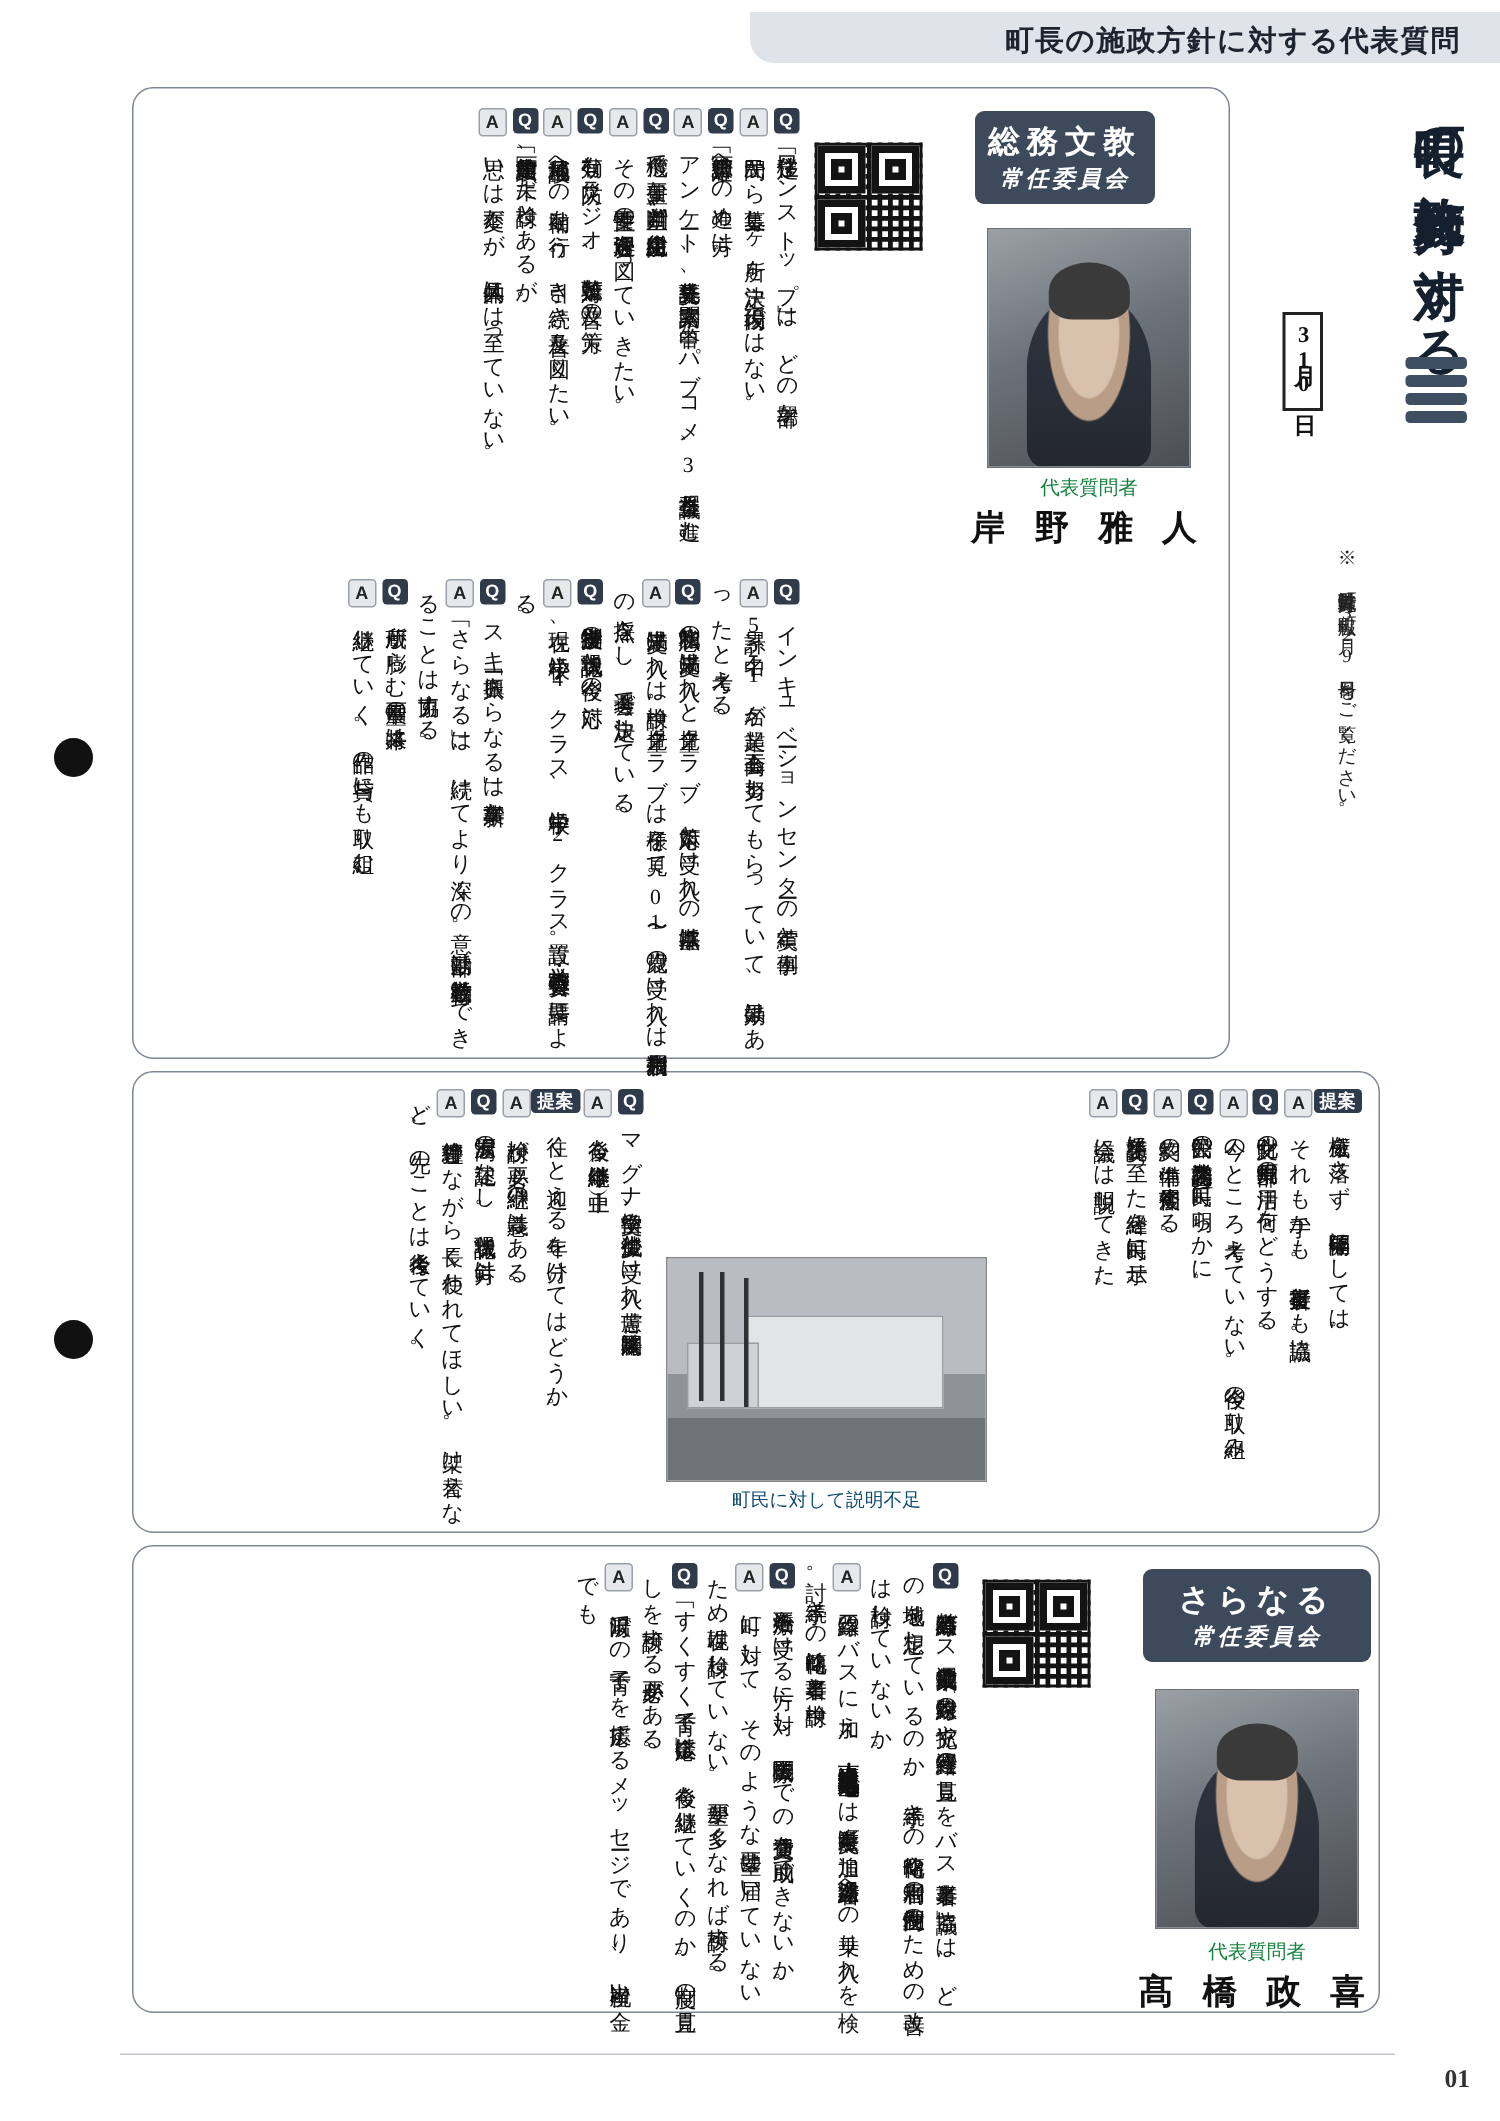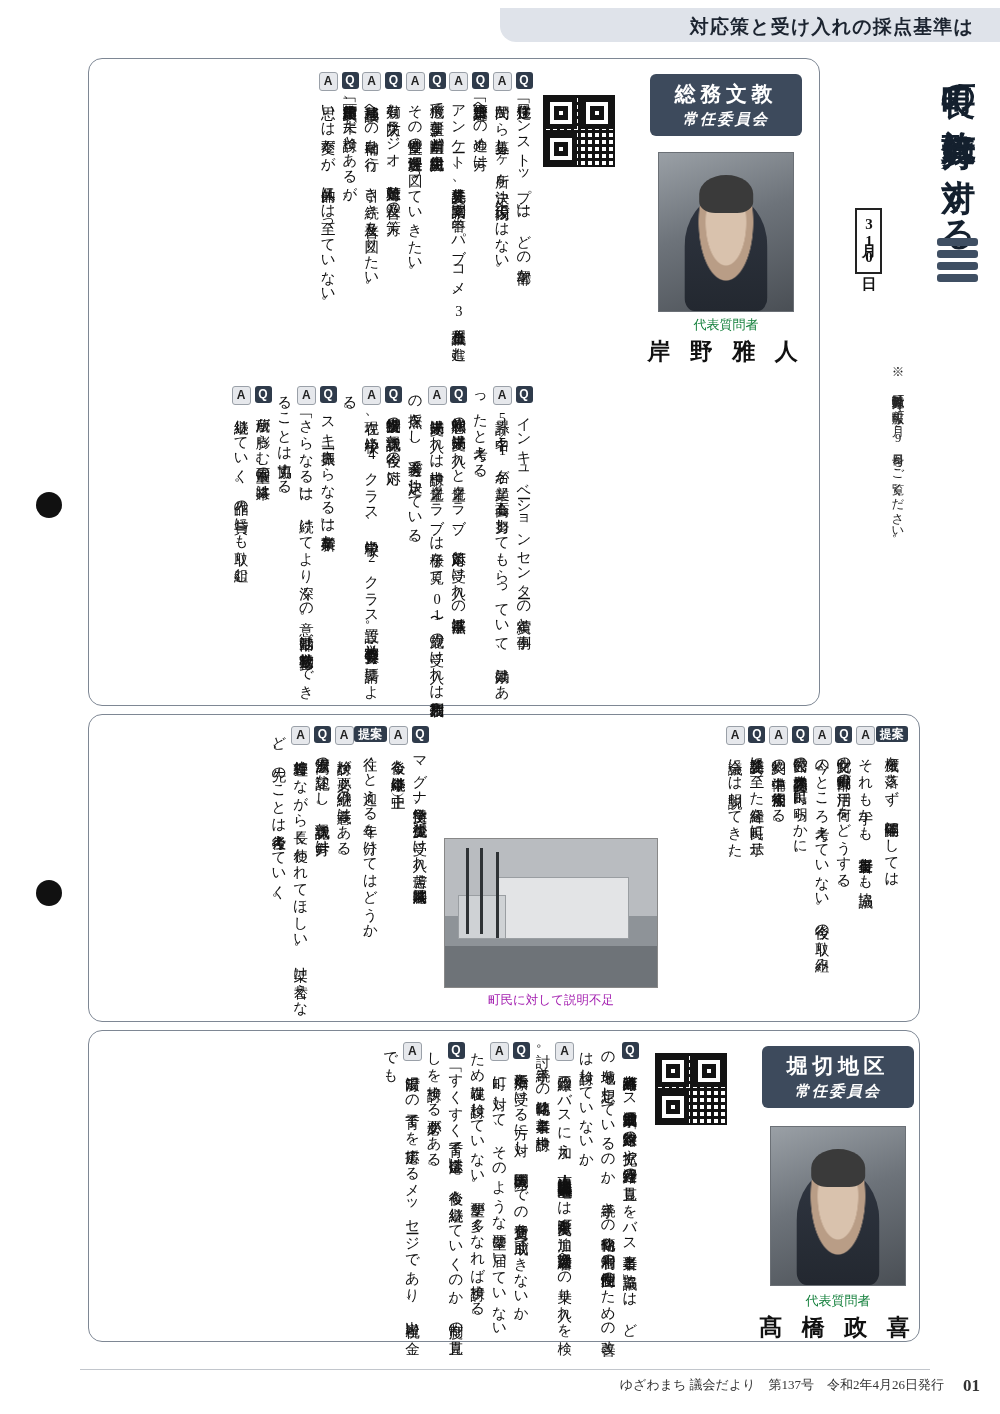--- a/index.html
+++ b/index.html
@@ -110,21 +110,21 @@
     position: absolute;
     background: #3d4a5c;
     color: #fff;
     border-radius: 6px;
     text-align: center;
     padding: 6px 4px 8px;
     box-sizing: border-box;
   }
   .plate .l1 { font-size: 21px; font-weight: bold; letter-spacing: 0.22em; }
   .plate .l2 { font-size: 15px; font-weight: bold; letter-spacing: 0.16em; margin-top: 2px; font-style: italic; }
-  #plate-somu { top: 74px; left: 650px; width: 152px; height: 62px; }
+  #plate-somu { top: 74px; left: 650px; width: 120px; height: 62px; }
   #plate-seikatsu { top: 1046px; left: 762px; width: 152px; height: 62px; }
 
   
   .photo {
     position: absolute;
     background: linear-gradient(160deg, #9aa0a6 0%, #6d737a 45%, #4a4f55 100%);
     border: 1px solid #6b7076;
     box-sizing: border-box;
     overflow: hidden;
   }
@@ -229,21 +229,21 @@
     background: #2e3235;
     box-shadow: 14px 0 0 #2e3235, 30px 4px 0 #2e3235;
   }
   #photo-caption {
     position: absolute;
     top: 992px;
     left: 444px;
     width: 214px;
     text-align: center;
     font-size: 12.5px;
-    color: #a21caf;
+    color: #0c4a6e;
   }
 
   
   .dot {
     position: absolute;
     width: 26px; height: 26px;
     background: #111;
     border-radius: 50%;
   }
   #dot1 { top: 492px; left: 36px; }
@@ -308,21 +308,21 @@
     font-size: 17px;
     font-weight: bold;
     color: #333;
   }
 </style>
 </head>
 <body>
 
 <div id="header-bar">
   <div class="bar-bg"></div>
-  <div id="header-title">対応策と受け入れの採点基準は</div>
+  <div id="header-title">町長の施政方針に対する代表質問</div>
 </div>
 
 <div class="panel" id="panel-top"></div>
 <div class="panel" id="panel-mid"></div>
 <div class="panel" id="panel-bot"></div>
 
 <div id="title-block">
   <div id="page-title" class="vt">
     <span>町長の施政方針に対する</span><span class="title-hl">代</span><span class="title-hl">表</span><span class="title-hl">質</span><span class="title-hl">問</span>
   </div>
@@ -340,21 +340,21 @@
     </div>
 </div>
 <div class="photo" id="photo-kishino">
   <div class="face"></div>
     <div class="hair"></div>
 </div>
 <div class="rep-label" id="kishino-label">代表質問者</div>
 <div class="rep-name" id="kishino-name">岸 野 雅 人</div>
 
 <div class="plate" id="plate-seikatsu">
-  <div class="l1">堀切地区</div>
+  <div class="l1">さらなる</div>
   <div class="l2">常任委員会</div>
 </div>
 <div class="qr" id="qr-seikatsu">
   <div class="qr-inner">
       <span class="qr-eye3"></span>
     </div>
 </div>
 <div class="photo" id="photo-takahashi">
   <div class="face"></div>
     <div class="hair"></div>
@@ -422,15 +422,14 @@
     <p><span class="qa q">Q</span><span>高齢者等路線バス運賃助成事業の「対象路線の拡充や運行経路の見直しをバス事業者と協議」とは、どの地域を想定しているのか。手続きの簡略化や利用者の利便性向上のための改善は検討していないか。</span></p>
     <p><span class="qa a">A</span><span>三路線のバスに加え、下湯沢地区・堀切地区・三俣地区・二居地区では楽町交差点を追加。湯沢発着路線への乗り入れを検討。手続きの簡略化は事業者と検討中。</span></p>
     <p><span class="qa q">Q</span><span>不妊治療を受ける方に対し、医療機関までの交通費を助成できないか。</span></p>
     <p><span class="qa a">A</span><span>町に対して、そのような要望は届いていないため現在は検討していない。要望が多くなれば検討する。</span></p>
     <p><span class="qa q">Q</span><span>「すくすく子育て応援金」は、今後も継続していくのか。制度の見直しを検討する必要がある。</span></p>
     <p><span class="qa a">A</span><span>湯沢町での子育てを応援するメッセージであり、出産祝い金でも</span></p>
   </div>
 
 <div id="footer">
   <div id="footer-line"></div>
-  <div id="footer-text">ゆざわまち 議会だより　第137号　令和2年4月26日発行</div>
   <div id="page-number">01</div>
 </div>
 
 </body></html>

